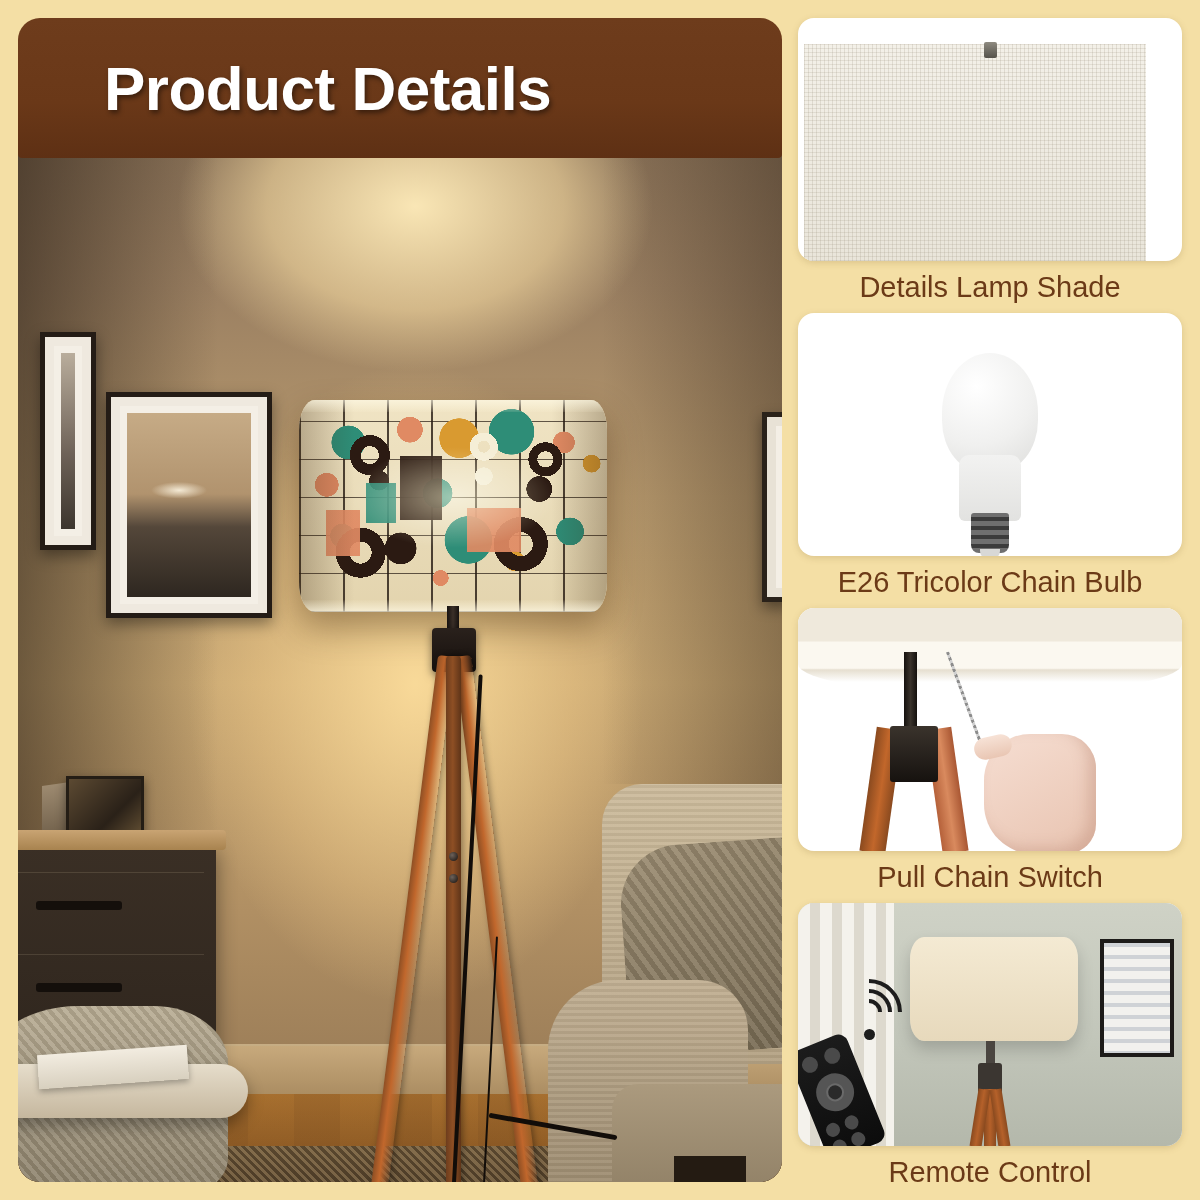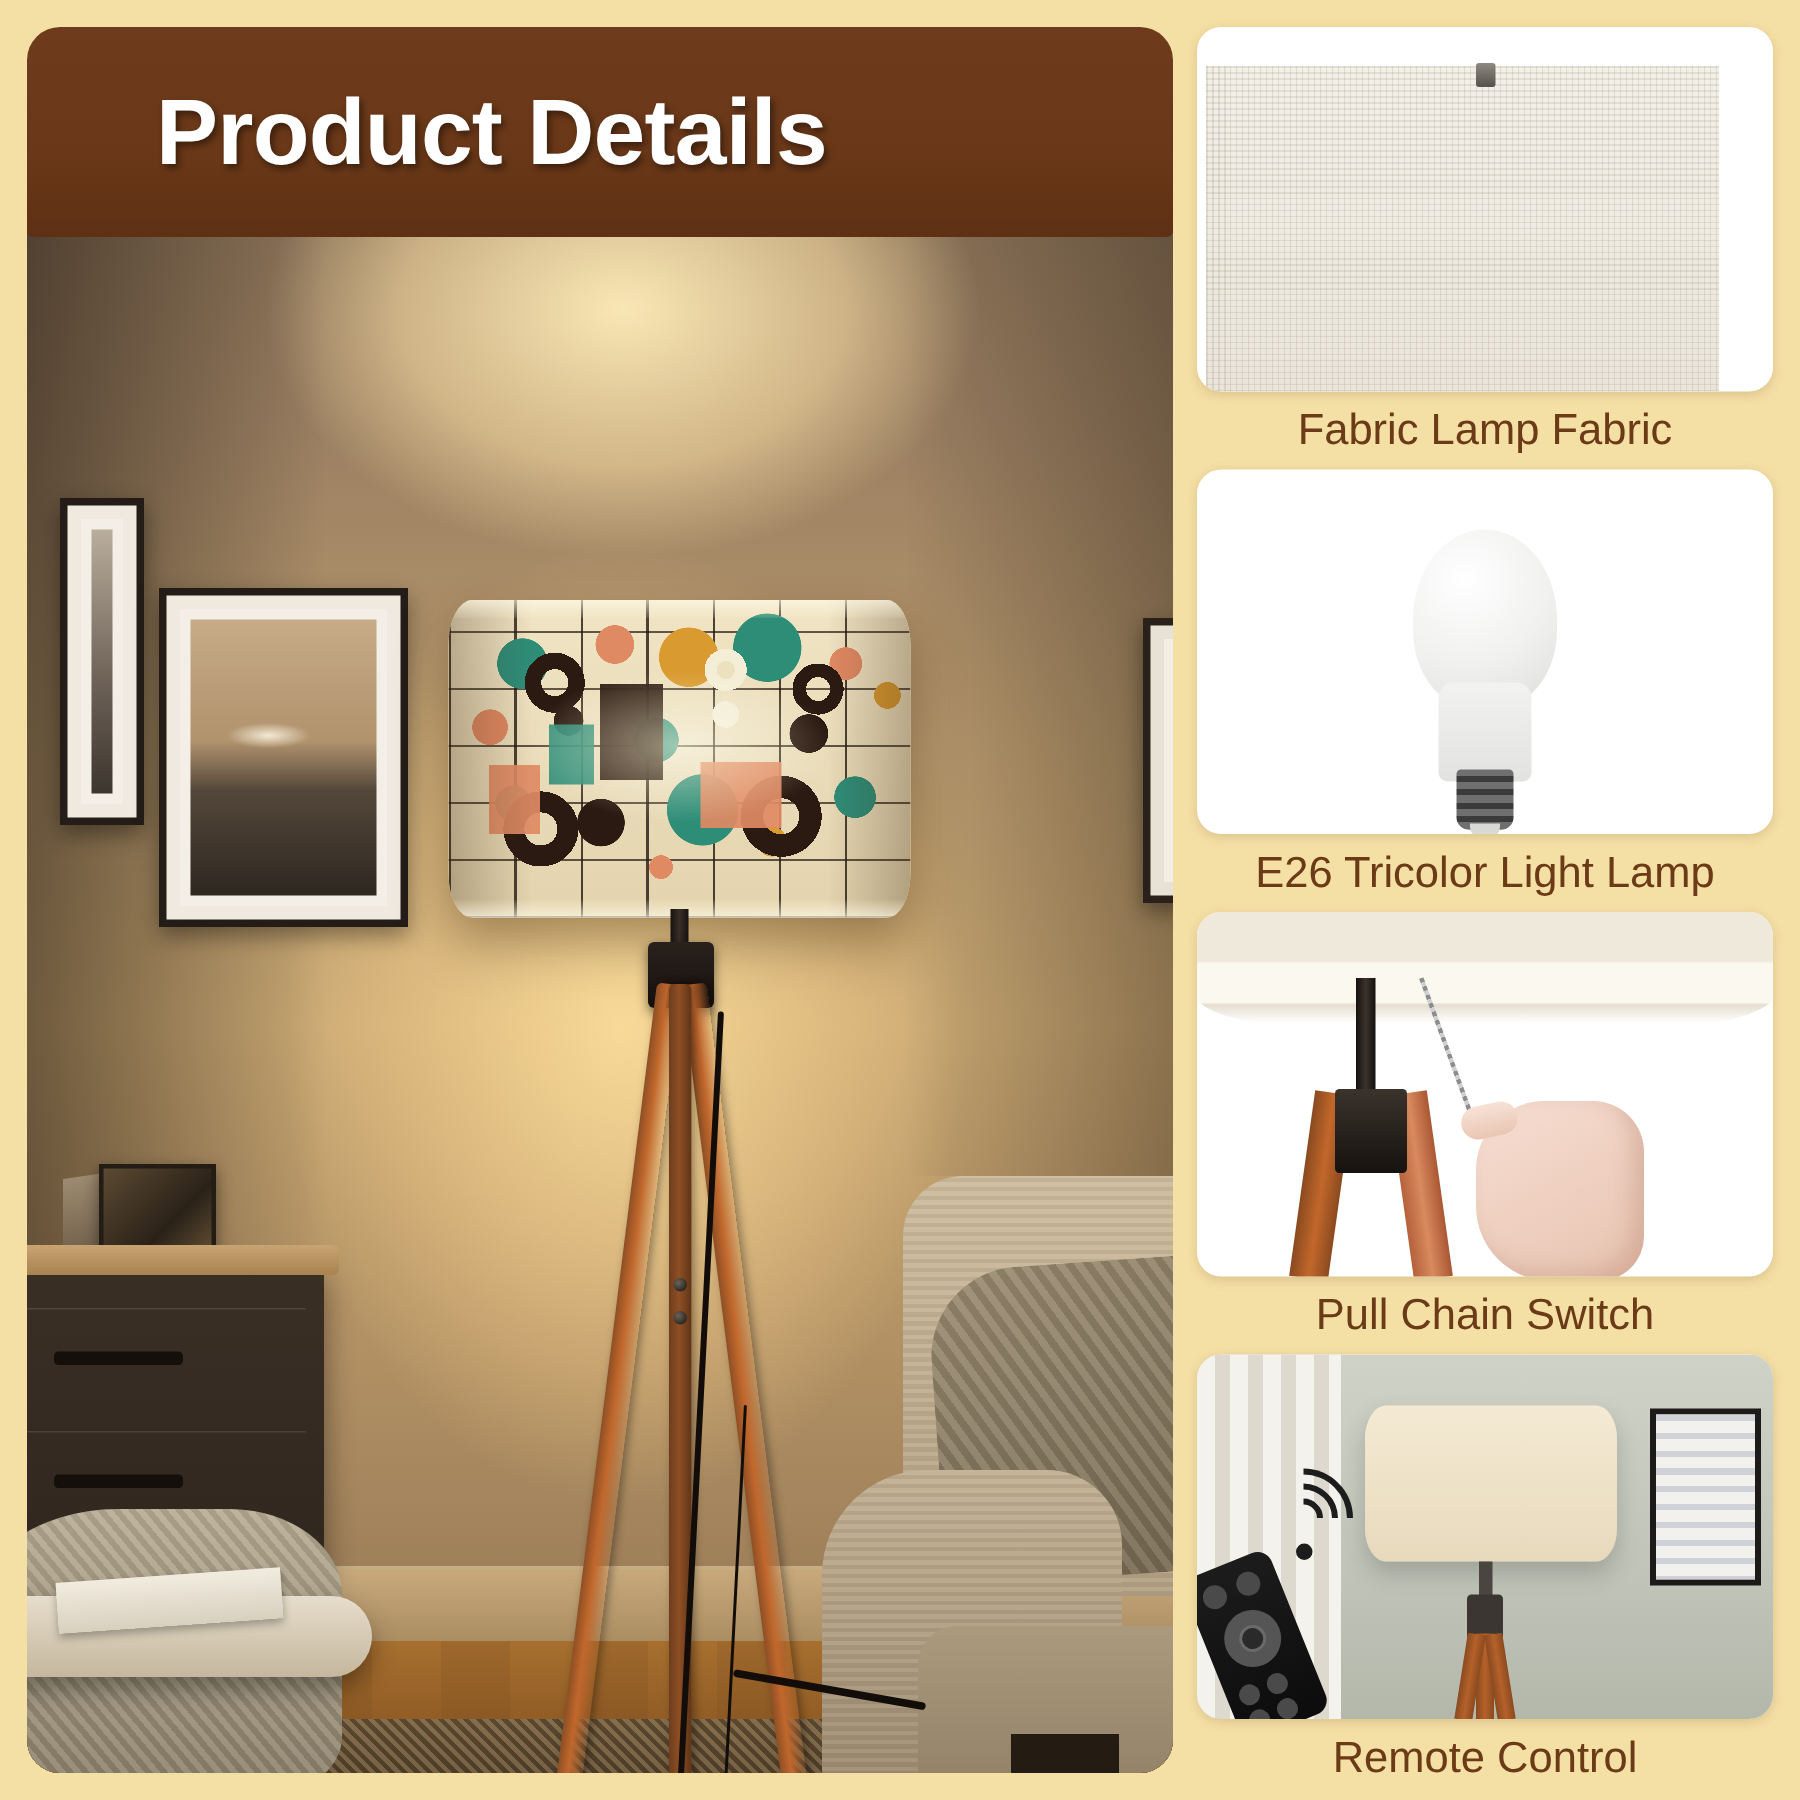--- a/index.html
+++ b/index.html
@@ -549,31 +549,31 @@
   </div>
 
   <div class="right-col">
 
     <div class="detail-item" style="top:0;">
       <div class="thumb t1">
         <div class="rim"></div>
         <div class="linen"></div>
         <div class="clip"></div>
       </div>
-      <div class="caption">Fabric Lamp Fabric</div>
+      <div class="caption">Details Lamp Shade</div>
     </div>
 
     <div class="detail-item" style="top:295px;">
       <div class="thumb t2">
         <div class="bulb-glass"></div>
         <div class="bulb-waist"></div>
         <div class="bulb-base"></div>
         <div class="bulb-tip"></div>
       </div>
-      <div class="caption">E26 Tricolor Light Lamp</div>
+      <div class="caption">E26 Tricolor Chain Bulb</div>
     </div>
 
     <div class="detail-item" style="top:885px;">
       <div class="thumb t4">
         <div class="room"></div>
         <div class="curtain"></div>
         <div class="wallart">
             <div class="inner"></div>
           </div>
         <div class="lampshade"></div>

